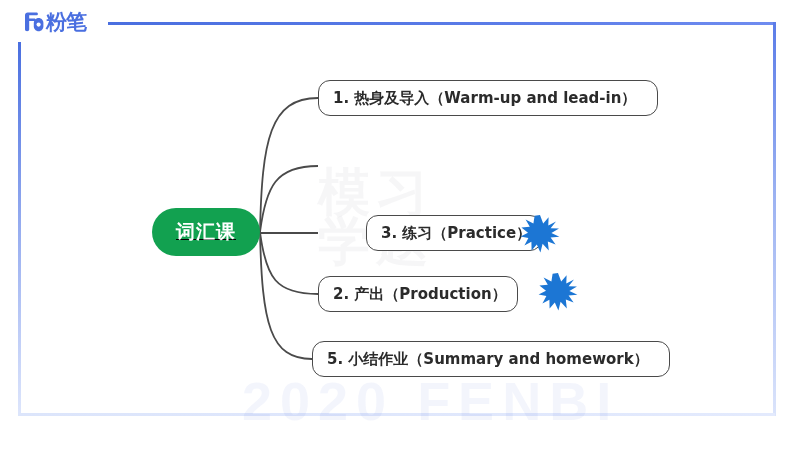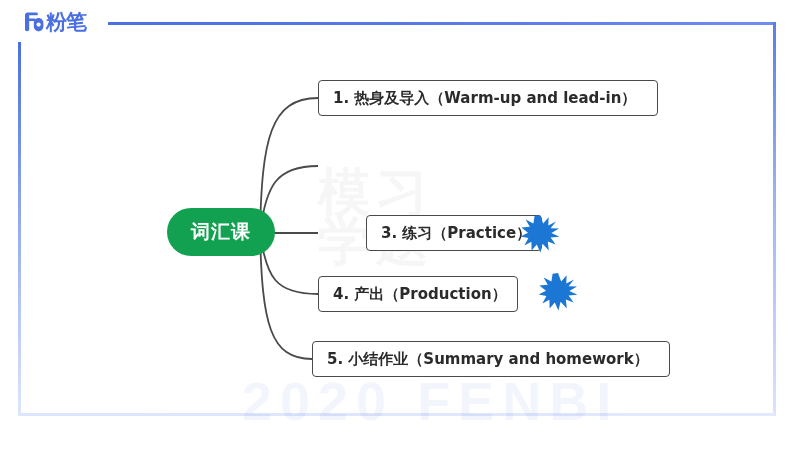--- a/index.html
+++ b/index.html
@@ -108,44 +108,45 @@
     left: 0;
     top: 0;
     width: 800px;
     height: 450px;
     pointer-events: none;
   }
 
   
   .root-node {
     position: absolute;
-    left: 167px;
+    left: 152px;
     top: 208px;
     width: 108px;
     height: 48px;
     border-radius: 24px;
     background: #12a150;
     display: flex;
     align-items: center;
     justify-content: center;
+    text-decoration: underline;
   }
   .root-label {
     font-family: "DejaVu Sans", "Liberation Sans", sans-serif;
     font-size: 19px;
     font-weight: bold;
     color: #ffffff;
     letter-spacing: 1px;
   }
 
   
   .step-box {
     position: absolute;
     height: 36px;
     border: 1.6px solid #4a4a4a;
-    border-radius: 4px;
+    border-radius: 12px;
     background: #ffffff;
     display: flex;
     align-items: center;
     padding: 0 14px;
   }
   .step-label {
     font-family: "DejaVu Sans", "Liberation Sans", sans-serif;
     font-size: 15px;
     font-weight: bold;
     color: #2b2b2b;
@@ -204,21 +205,21 @@
     <span class="root-label">词汇课</span>
   </div>
 
   <div class="step-box" id="box-0">
     <span class="step-label">1. 热身及导入（Warm-up and lead-in）</span>
   </div>
   <div class="step-box" id="box-2">
     <span class="step-label">3. 练习（Practice）</span>
   </div>
   <div class="step-box" id="box-3">
-    <span class="step-label">4. 产出（Production）</span>
+    <span class="step-label">2. 产出（Production）</span>
   </div>
   <div class="step-box" id="box-4">
     <span class="step-label">5. 小结作业（Summary and homework）</span>
   </div>
 
   <svg class="burst" id="burst-0" viewBox="0 0 40 40">
     <polygon points="20,1 23.2,9.4 28.6,3.2 28.3,11.6 36,7.4 30.6,14.2 39,14.6 31.4,19 39.4,22.8 30.6,23.6 35.6,30.4 27.8,27.4 28.8,36.4 22.6,29.8 20.4,38.6 16.8,30.4 11.6,36.6 11.4,27.8 4.4,31.6 8.4,24 0.6,22.6 8,18.8 1.4,13.6 9.8,12.8 5.6,5.4 13.4,9.6 14.6,1.8" fill="#1c76d4"></polygon>
   </svg>
   <svg class="burst" id="burst-1" viewBox="0 0 40 40">
     <polygon points="20,1 23.2,9.4 28.6,3.2 28.3,11.6 36,7.4 30.6,14.2 39,14.6 31.4,19 39.4,22.8 30.6,23.6 35.6,30.4 27.8,27.4 28.8,36.4 22.6,29.8 20.4,38.6 16.8,30.4 11.6,36.6 11.4,27.8 4.4,31.6 8.4,24 0.6,22.6 8,18.8 1.4,13.6 9.8,12.8 5.6,5.4 13.4,9.6 14.6,1.8" fill="#1c76d4"></polygon>

